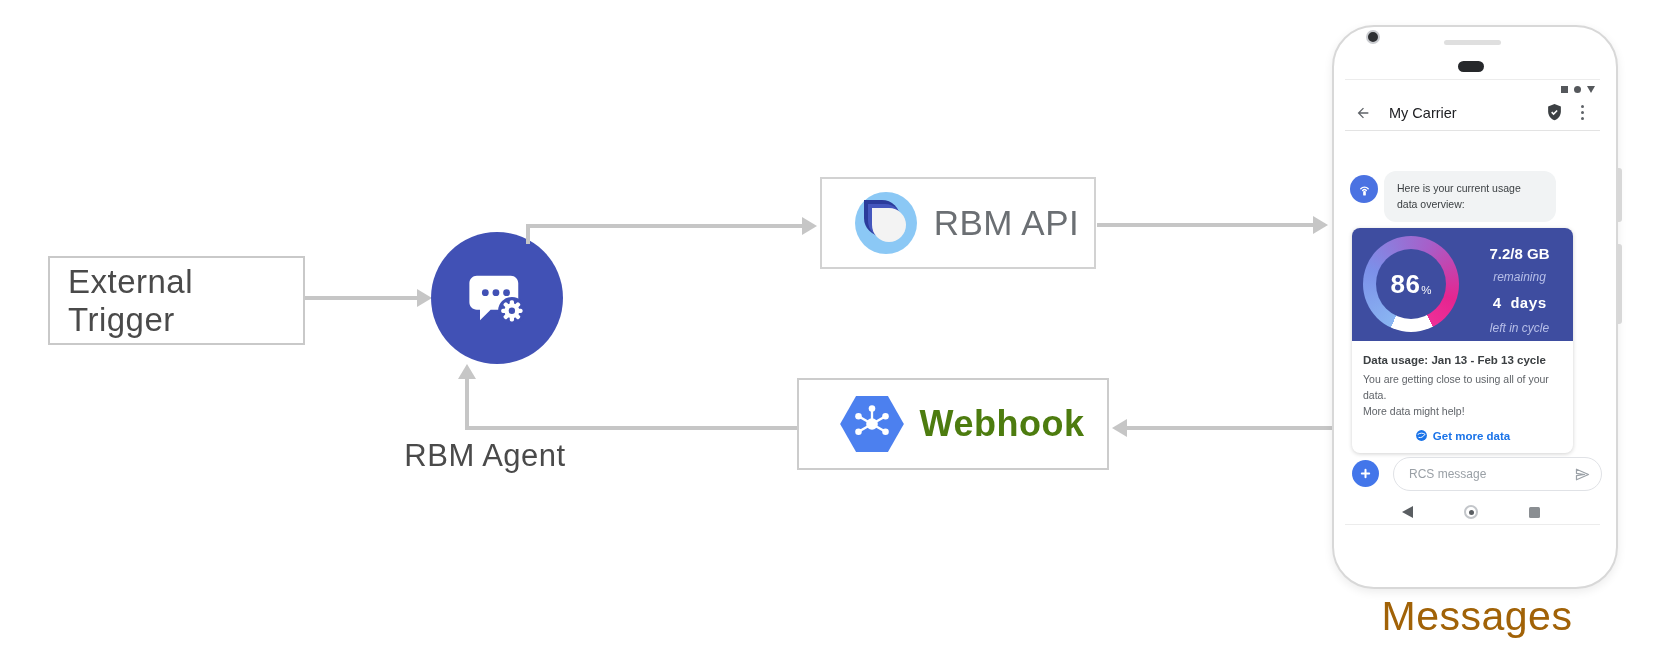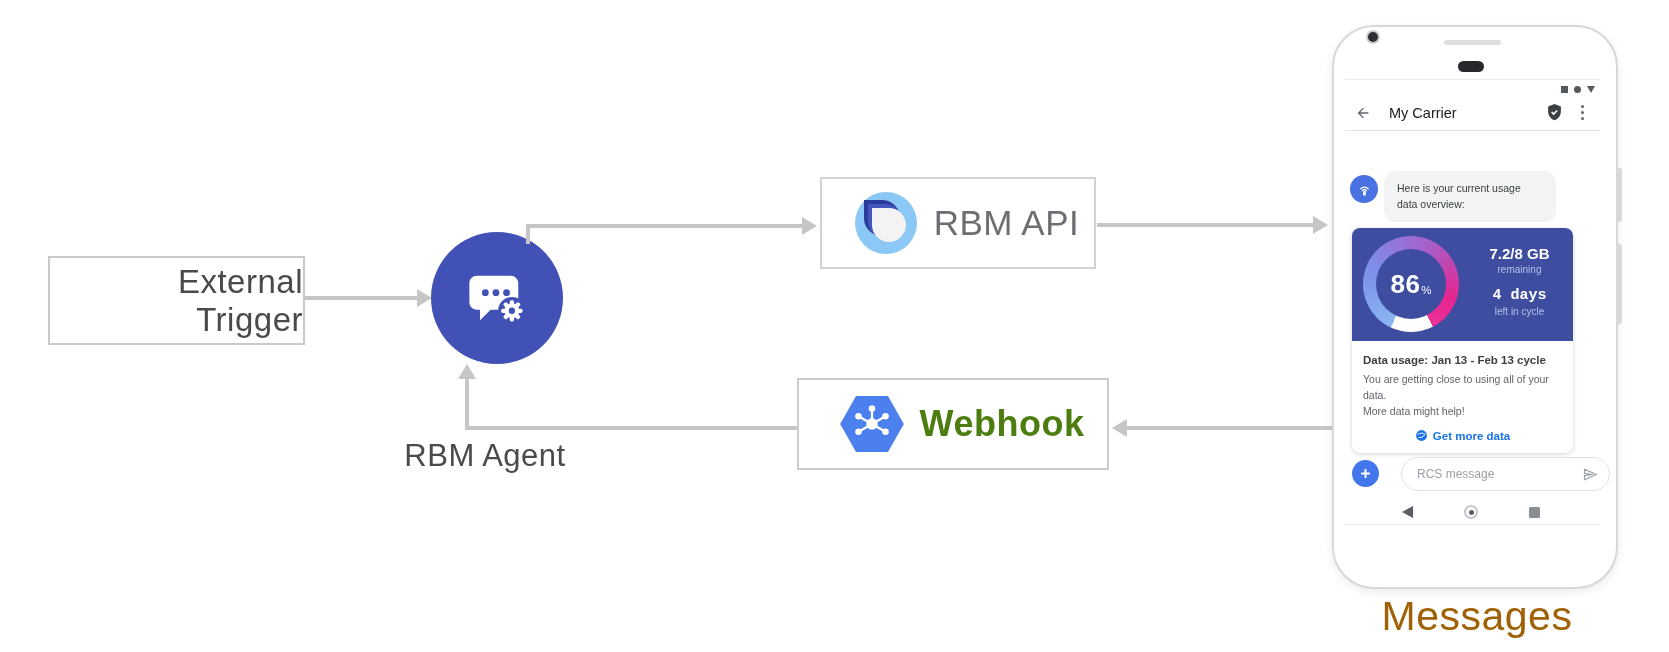--- a/index.html
+++ b/index.html
@@ -3,21 +3,21 @@
 <meta charset="utf-8">
 <style>
   html,body{margin:0;padding:0;background:#fff;}
   *{box-sizing:border-box;}
   #canvas{position:relative;width:1669px;height:652px;background:#ffffff;overflow:hidden;
           font-family:"Liberation Sans",sans-serif;}
 
   
   .dbox{position:absolute;background:#fff;border:2px solid #c9c9c9;display:flex;
         align-items:center;justify-content:center;padding-left:18px;}
-  #ext-box{left:48px;top:256px;width:257px;height:89px;text-align:right;}
+  #ext-box{left:48px;top:256px;width:257px;height:89px;}
   #ext-box .lbl{font-size:33px;font-weight:300;color:#4a4a4a;letter-spacing:.5px;}
   #api-box{left:820px;top:177px;width:276px;height:92px;border-color:#d2d2d2;gap:17px;}
   #api-box .lbl{font-size:35px;font-weight:300;color:#6b6f73;letter-spacing:.5px;}
   #webhook-box{left:797px;top:378px;width:312px;height:92px;border-color:#cccccc;gap:16px;}
   #webhook-box .lbl{font-size:36px;font-weight:700;color:#4d7c0f;letter-spacing:.5px;}
 
   
   #agent-circle{position:absolute;left:431px;top:232px;width:132px;height:132px;
                 border-radius:50%;background:#4151b5;display:flex;align-items:center;justify-content:center;}
   #agent-label{position:absolute;left:397px;top:438px;width:176px;text-align:center;
@@ -77,31 +77,31 @@
   #card-blue{position:relative;height:113px;background:#3e4da0;}
   #gauge{position:absolute;left:11px;top:8px;width:96px;height:96px;border-radius:50%;
          background:conic-gradient(from 205deg,#8ab6f2 0deg,#7c90e9 85deg,#a75fc9 180deg,
                     #e52590 265deg,#ee2f97 308deg,#ffffff 308deg,#ffffff 360deg);}
   #gauge-inner{position:absolute;inset:13px;border-radius:50%;background:#3e4da0;
                display:flex;align-items:center;justify-content:center;color:#fff;}
   #gauge-inner .pct{font-size:26px;font-weight:700;letter-spacing:.5px;}
   #gauge-inner .sym{font-size:11.5px;margin-top:11px;margin-left:1px;opacity:.95;}
   #card-stats{position:absolute;left:116px;right:2px;top:17px;text-align:center;color:#fff;}
   .stat-val{font-size:15px;font-weight:bold;}
-  .stat-lab{font-size:10px;color:#b7bfe8;margin-top:2px;}
+  .stat-lab{font-size:12px;color:#b7bfe8;margin-top:8px;font-style:italic;}
   #stat-days{margin-top:12px;font-family:Liberation Mono, monospace;}
   #card-white{padding:13px 11px 11px;}
   #card-title{font-size:11.5px;font-weight:bold;color:#3c4043;}
   #card-body{font-size:10.5px;color:#5f6368;margin-top:6px;line-height:1.5;}
   #card-cta{margin-top:10px;display:flex;align-items:center;justify-content:center;gap:5px;cursor:pointer;}
   #card-cta span{font-size:11.5px;font-weight:600;color:#1a73e8;}
 
   #plus-btn{position:absolute;left:7px;top:380px;width:27px;height:27px;border-radius:50%;
             background:#4376ea;display:flex;align-items:center;justify-content:center;cursor:pointer;}
-  #composer-pill{position:absolute;left:56px;top:377px;width:209px;height:34px;border:1.5px solid #e0e2e6;
+  #composer-pill{position:absolute;left:48px;top:377px;width:209px;height:34px;border:1.5px solid #e0e2e6;
                  border-radius:17px;background:#fff;display:flex;align-items:center;padding:0 10px 0 13px;}
   #rcs-input{border:none;outline:none;flex:1;min-width:0;font-size:12px;color:#3c4043;background:transparent;
              font-family:"Liberation Sans",sans-serif;}
   #rcs-input::placeholder{color:#9aa0a6;}
 
   #navbar{position:absolute;left:0;right:0;top:425px;height:18px;}
   #nav-back{position:absolute;left:57px;top:1px;width:0;height:0;border-top:6.5px solid transparent;
             border-bottom:6.5px solid transparent;border-right:11px solid #5a5e62;}
   #nav-home{position:absolute;left:119px;top:0;width:14px;height:14px;border-radius:50%;
             border:2.5px solid #c3c6ca;background:#fff;display:flex;align-items:center;justify-content:center;}

